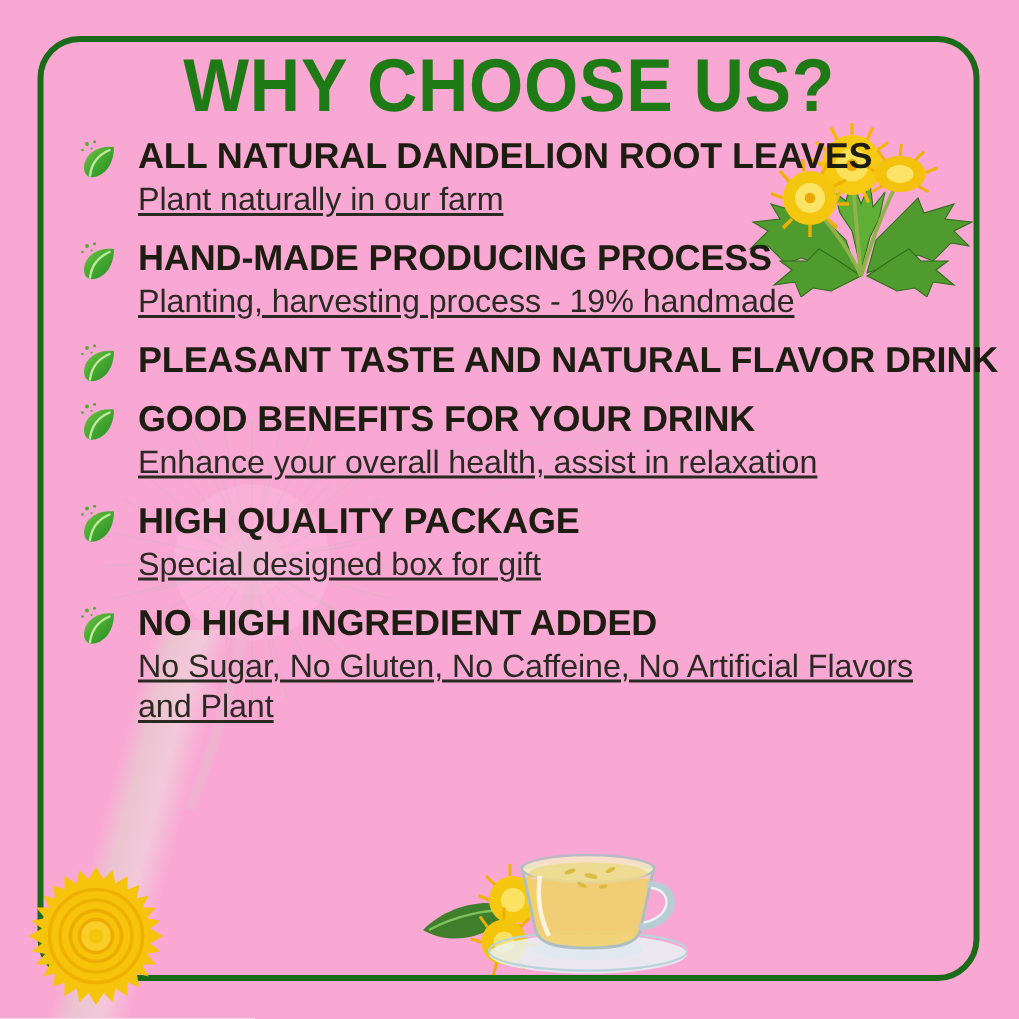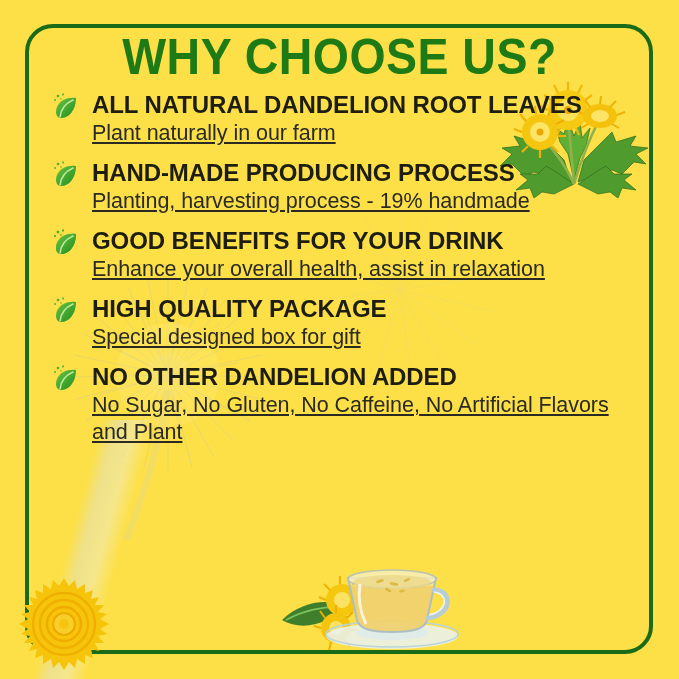--- a/index.html
+++ b/index.html
@@ -4,21 +4,21 @@
 <style>
   html, body {
     margin: 0;
     padding: 0;
     background: #ffffff;
   }
   #page {
     position: relative;
     width: 679px;
     height: 679px;
-    background: #fde047;
+    background: #f9a8d4;
     overflow: hidden;
     font-family: "Liberation Sans", sans-serif;
   }
 
   
   .watermark {
     position: absolute;
     pointer-events: none;
   }
   .blowball {
@@ -341,20 +341,21 @@
           <path d="M24 6 C24 20, 15 27, 8 26 C4 25, 3 20, 5 15 C8 8, 16 5, 24 6 Z" fill="url(#lg1)"></path>
           <path d="M21 8 C14 11, 9 17, 8 25" stroke="#bfe8a0" stroke-width="1.6" fill="none" stroke-linecap="round"></path>
           <g fill="#4caf2a">
             <circle cx="6" cy="4" r="1.3"></circle>
               <circle cx="11" cy="2.5" r="1"></circle>
             <circle cx="3" cy="8" r="0.9"></circle>
               <circle cx="9" cy="7" r="0.7"></circle>
           </g>
         </svg>
       </span>
+      <div class="f-head">PLEASANT TASTE AND NATURAL FLAVOR DRINK</div>
     </div>
 
     <div class="feature">
       <span class="leaf-icon">
         <svg viewBox="0 0 30 30" width="30" height="30" aria-hidden="true">
           <path d="M24 6 C24 20, 15 27, 8 26 C4 25, 3 20, 5 15 C8 8, 16 5, 24 6 Z" fill="url(#lg1)"></path>
           <path d="M21 8 C14 11, 9 17, 8 25" stroke="#bfe8a0" stroke-width="1.6" fill="none" stroke-linecap="round"></path>
           <g fill="#4caf2a">
             <circle cx="6" cy="4" r="1.3"></circle>
               <circle cx="11" cy="2.5" r="1"></circle>
@@ -390,21 +391,21 @@
           <path d="M24 6 C24 20, 15 27, 8 26 C4 25, 3 20, 5 15 C8 8, 16 5, 24 6 Z" fill="url(#lg1)"></path>
           <path d="M21 8 C14 11, 9 17, 8 25" stroke="#bfe8a0" stroke-width="1.6" fill="none" stroke-linecap="round"></path>
           <g fill="#4caf2a">
             <circle cx="6" cy="4" r="1.3"></circle>
               <circle cx="11" cy="2.5" r="1"></circle>
             <circle cx="3" cy="8" r="0.9"></circle>
               <circle cx="9" cy="7" r="0.7"></circle>
           </g>
         </svg>
       </span>
-      <div class="f-head">NO OTHER DANDELION ADDED</div>
+      <div class="f-head">NO HIGH INGREDIENT ADDED</div>
       <div class="f-sub" style="white-space: normal; width: 545px;">No Sugar, No Gluten, No Caffeine, No Artificial Flavors and Plant</div>
     </div>
 
   </div>
 
   <div class="teacup">
     <svg viewBox="0 0 190 105" width="190" height="105" aria-hidden="true">
 
       <path d="M6 72 C 24 54, 52 50, 66 58 C 54 76, 26 84, 6 72 Z" fill="#3f7f2c"></path>
       <path d="M10 72 C 28 62, 50 58, 64 59" stroke="#7fc15c" stroke-width="1.6" fill="none"></path>

